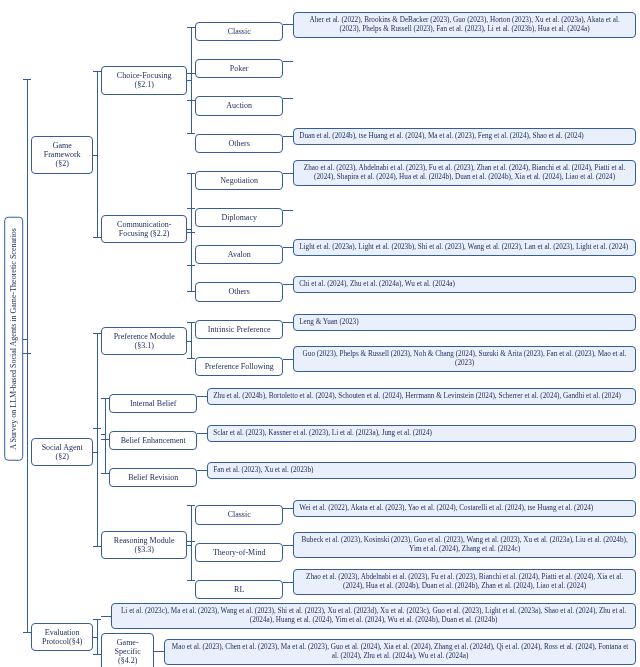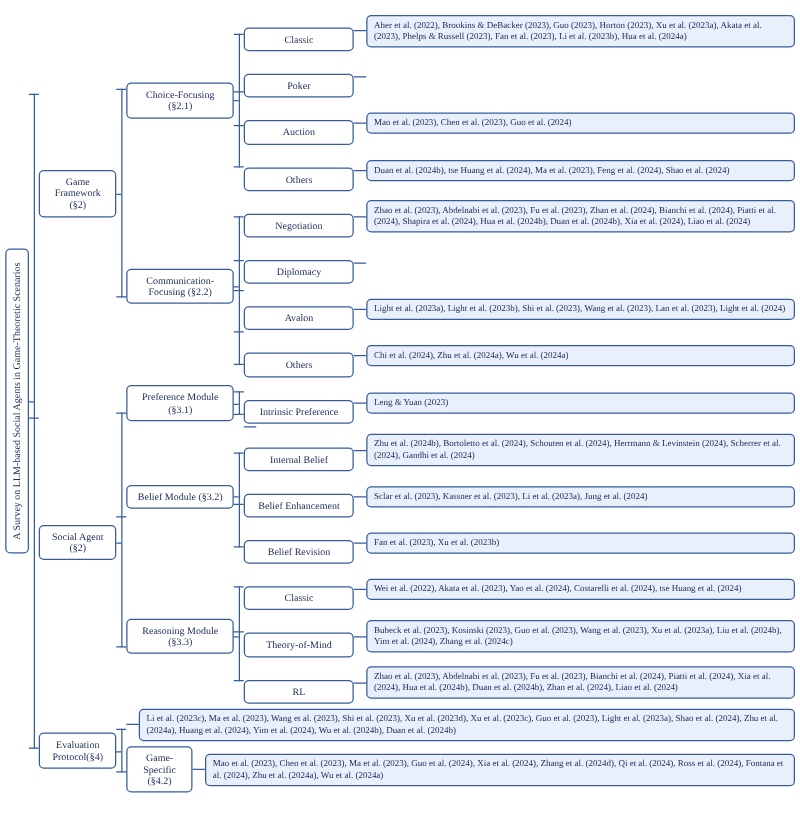--- a/index.html
+++ b/index.html
@@ -42,21 +42,21 @@
     background: #e9f0fb;
     text-align: left;
     justify-content: flex-start;
     font-size: 7.2px;
     line-height: 1.25;
     padding: 3px 5px;
   }
   .lvl1 { width: 62px; }
   .lvl2 { width: 86px; }
   .lvl3 { width: 88px; margin-top: 16px; }
-  .leafcol { flex: 1; min-width: 0; }
+  .leafcol { flex: 1; min-width: 0; text-align: center; }
   .conn {
     width: 10px;
     display: flex;
     align-items: center;
     justify-content: center;
     position: relative;
     flex-shrink: 0;
   }
   .conn::before {
     content: "";
@@ -162,21 +162,20 @@
               <div class="node lvl3">Poker</div>
               <div class="conn">
                   <div class="hline"></div>
                 </div>
             </div>
             <div class="row">
               <div class="node lvl3">Auction</div>
               <div class="conn">
                   <div class="hline"></div>
                 </div>
-              <div class="node leaf leafcol">Mao et al. (2023), Chen et al. (2023), Guo et al. (2024)</div>
             </div>
             <div class="row">
               <div class="node lvl3">Others</div>
               <div class="conn">
                   <div class="hline"></div>
                 </div>
               <div class="node leaf leafcol">Duan et al. (2024b), tse Huang et al. (2024), Ma et al. (2023), Feng et al. (2024), Shao et al. (2024)</div>
             </div>
           </div>
         </div>
@@ -253,31 +252,30 @@
           </div>
           <div class="branches" style="flex:1">
             <div class="row">
               <div class="node lvl3">Intrinsic Preference</div>
               <div class="conn">
                   <div class="hline"></div>
                 </div>
               <div class="node leaf leafcol">Leng &amp; Yuan (2023)</div>
             </div>
             <div class="row">
-              <div class="conn">
-                  <div class="hline"></div>
-                </div>
-            </div>
-          </div>
-        </div>
-
-        <div class="branch">
-          <div class="col">
-              <div class="node lvl2">Belief Module (§3.2)</div>
-            </div>
+              <div class="node lvl3">Preference Following</div>
+              <div class="conn">
+                  <div class="hline"></div>
+                </div>
+              <div class="node leaf leafcol">Guo (2023), Phelps &amp; Russell (2023), Noh &amp; Chang (2024), Suzuki &amp; Arita (2023), Fan et al. (2023), Mao et al. (2023)</div>
+            </div>
+          </div>
+        </div>
+
+        <div class="branch">
           <div class="bracket">
             <div class="bracket-in" style="top:50%"></div>
             <div class="bracket-v" style="top:18%; bottom:14%"></div>
             <div class="bracket-h" style="top:18%"></div>
             <div class="bracket-h" style="top:55%"></div>
             <div class="bracket-h" style="bottom:14%"></div>
           </div>
           <div class="branches" style="flex:1">
             <div class="row">
               <div class="node lvl3">Internal Belief</div>

